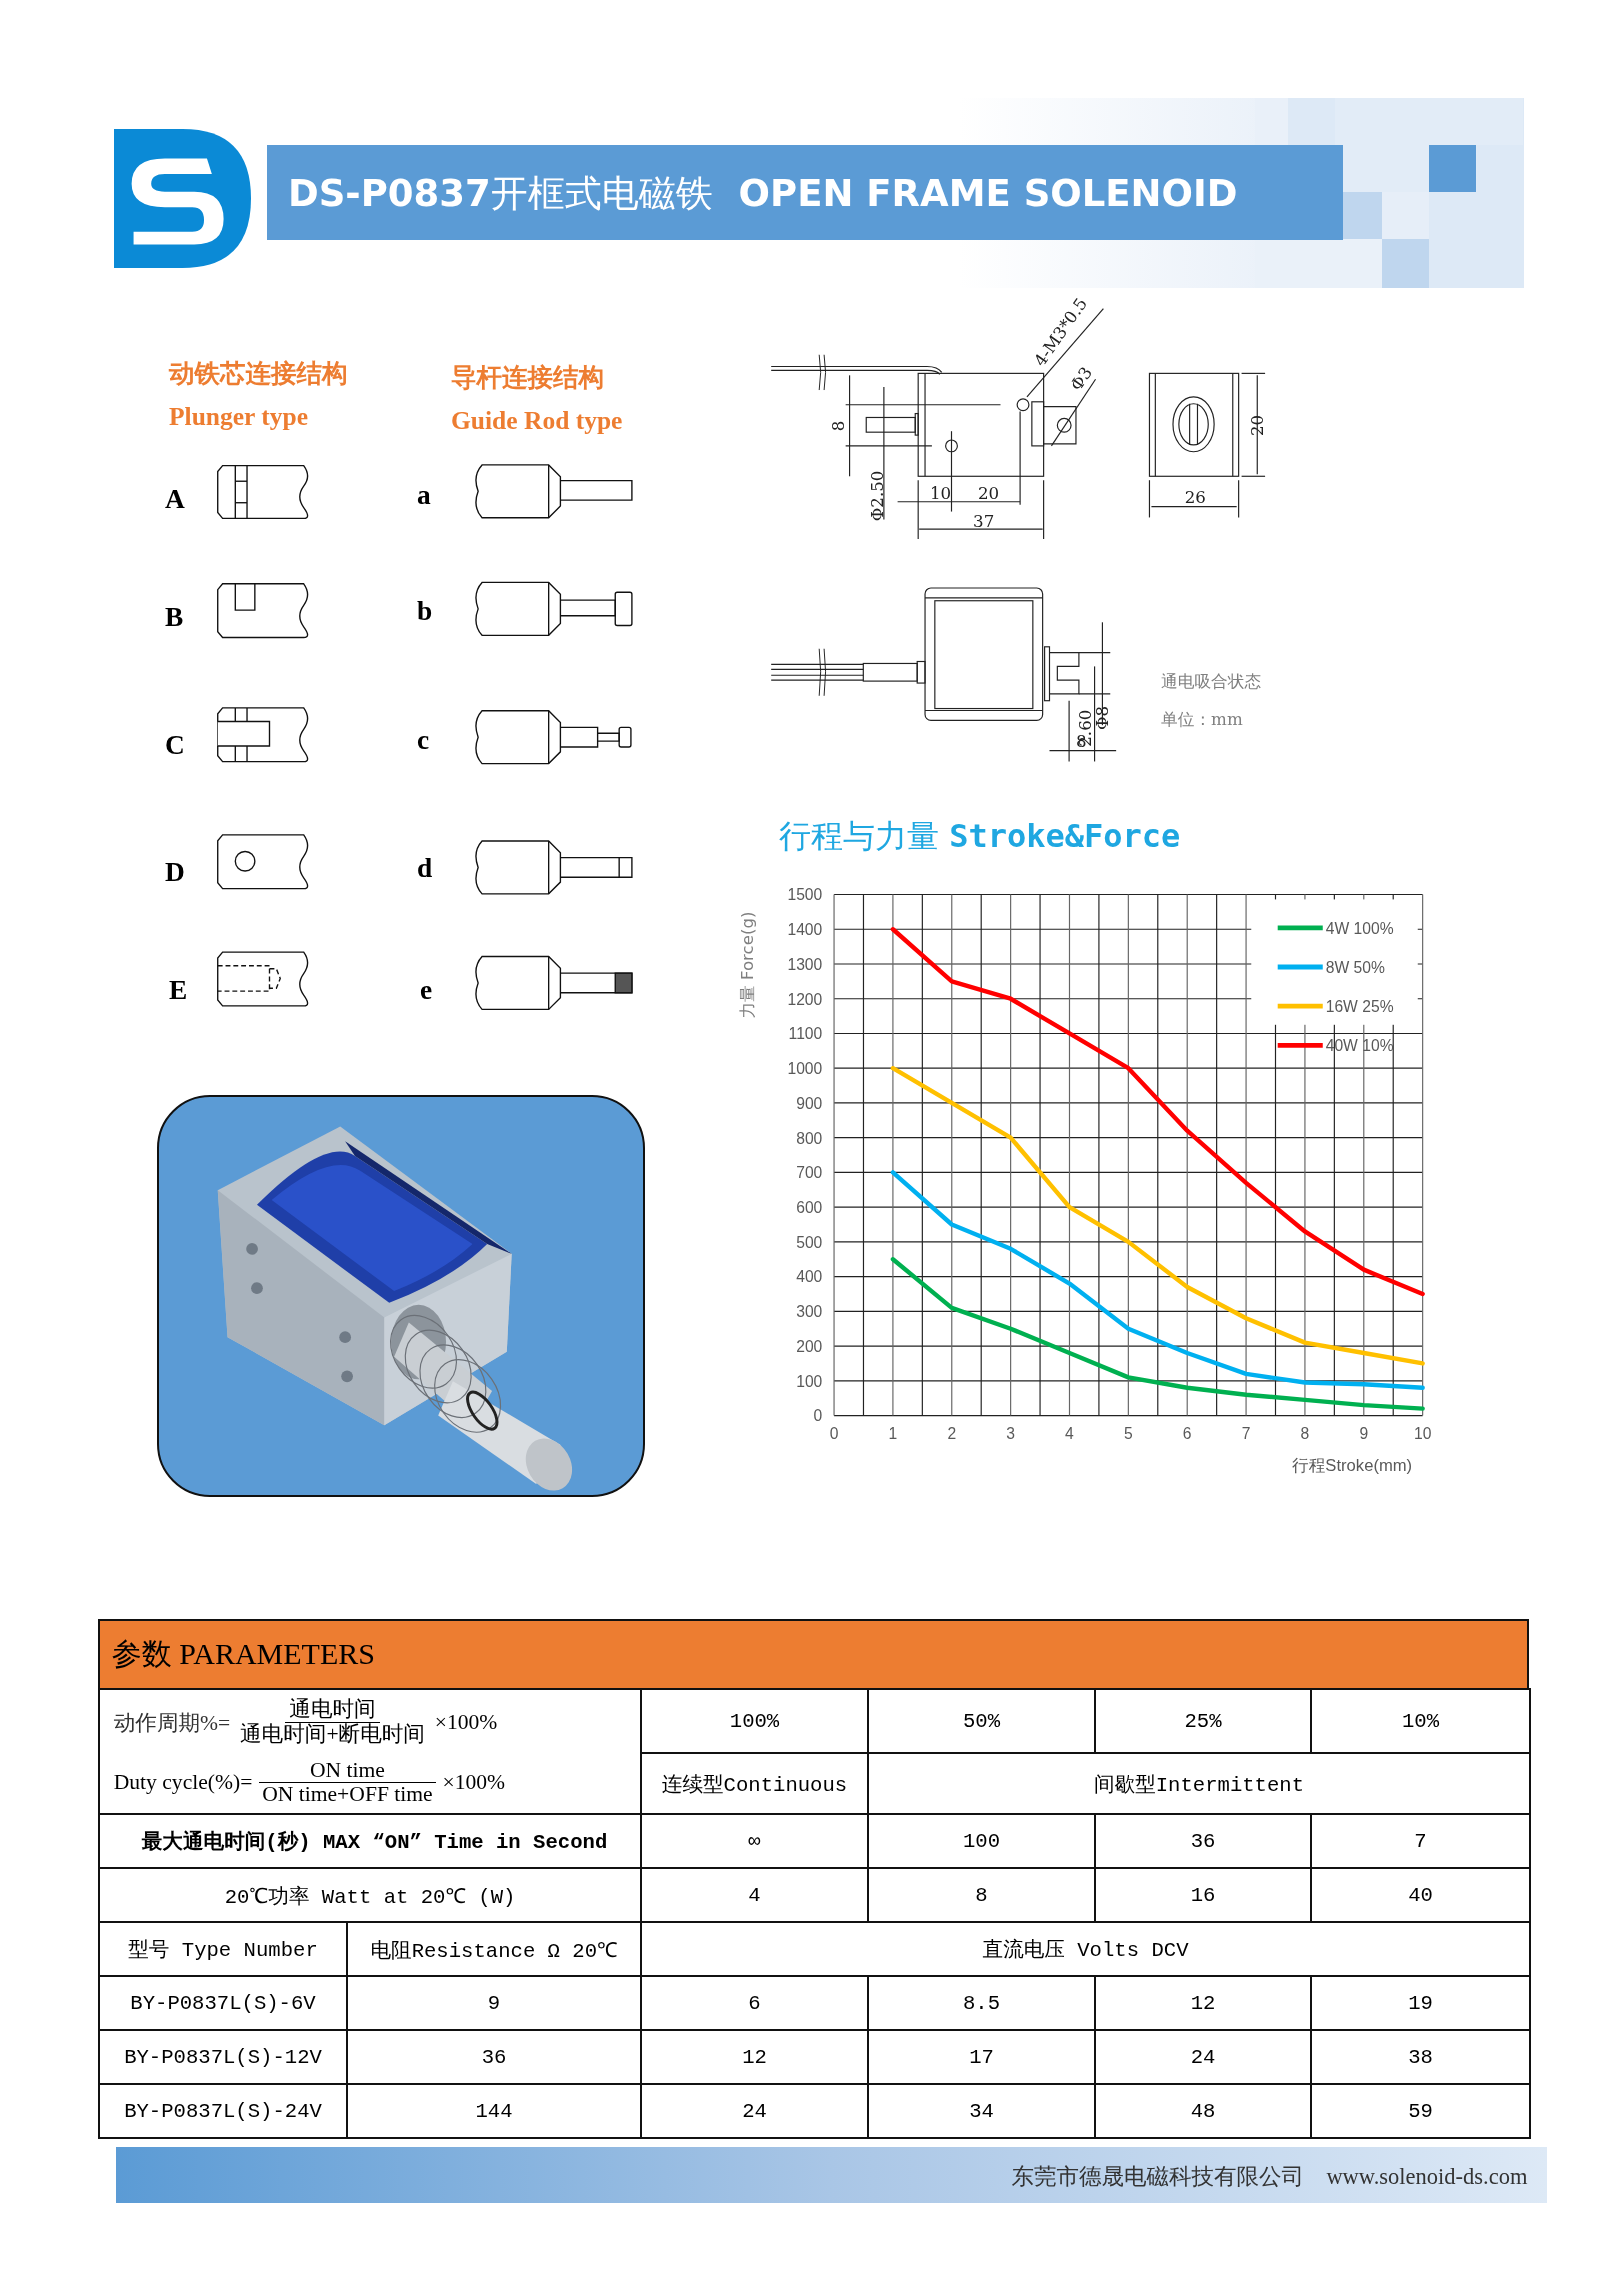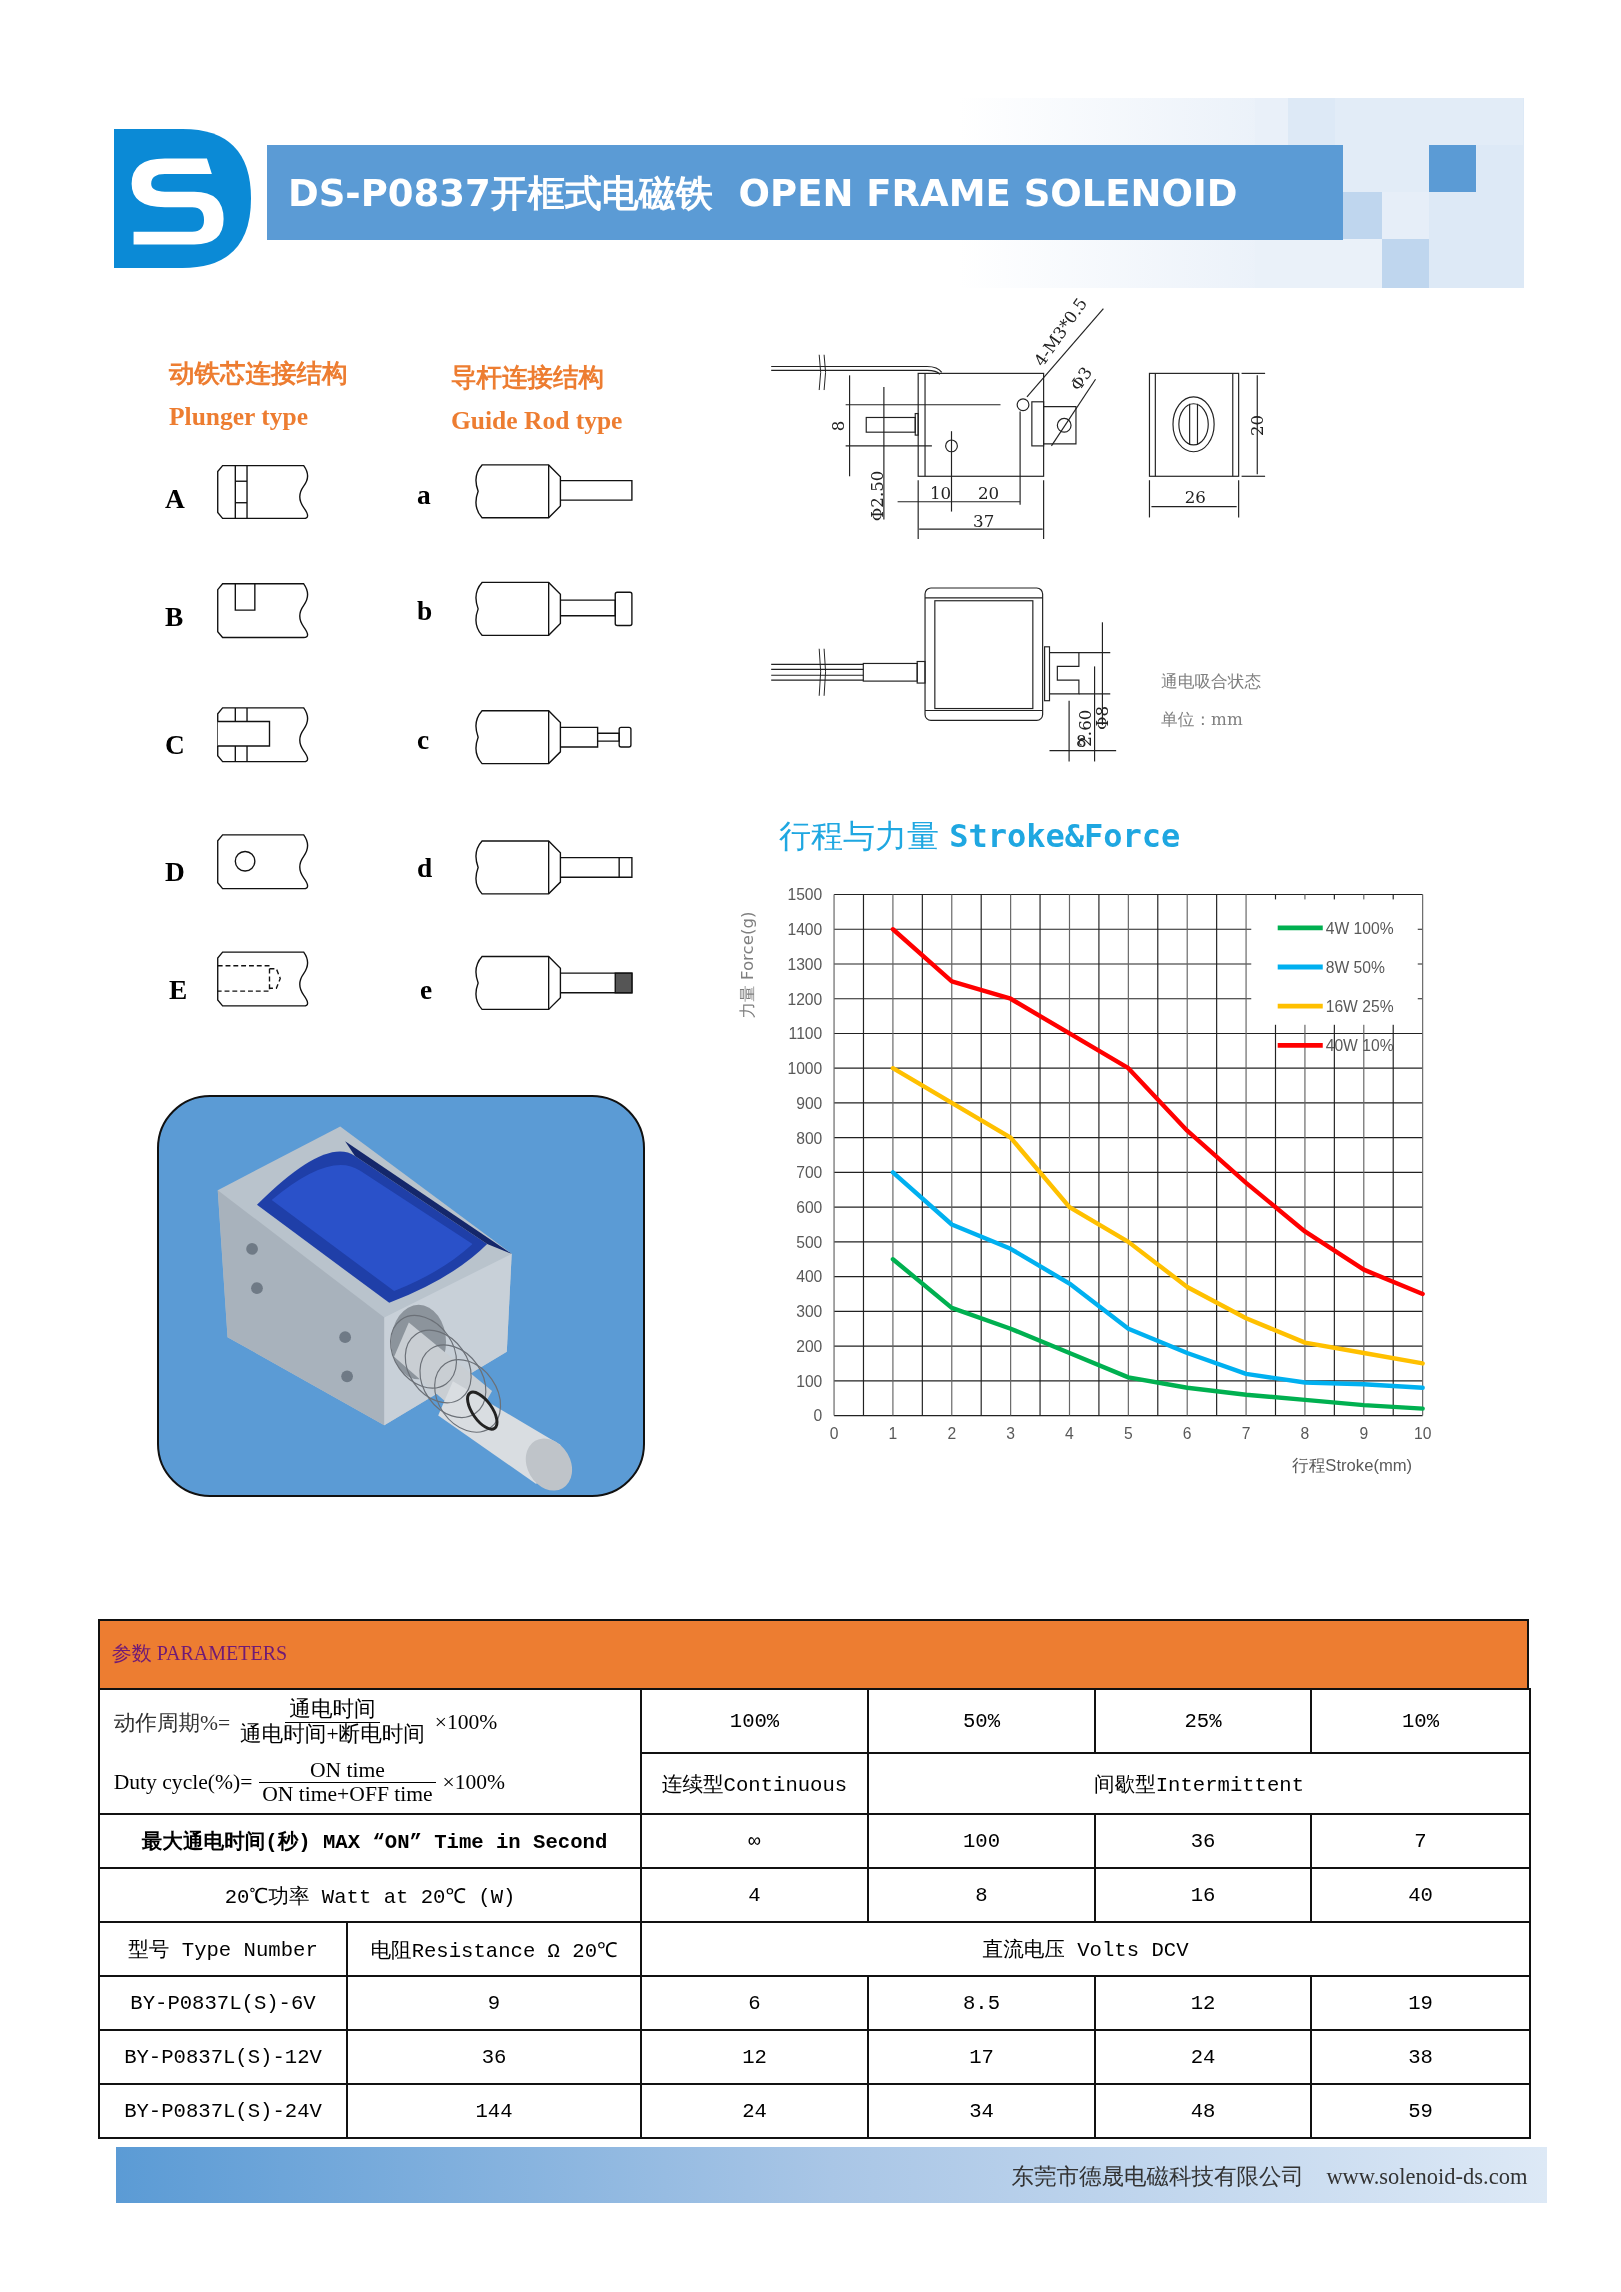--- a/index.html
+++ b/index.html
@@ -4,39 +4,39 @@
 <style>
   html, body { margin:0; padding:0; background:#ffffff; }
   body { width:1621px; height:2293px; position:relative; overflow:hidden; font-family:"DejaVu Sans", sans-serif; color:#000; }
   .abs { position:absolute; }
 
   
   .hdr-fade { left:267px; top:98px; width:1257px; height:190px;
     background:linear-gradient(90deg, rgba(255,255,255,0) 0%, rgba(255,255,255,0) 55%, #e6eef8 85%, #dde9f6 100%); }
   .hdr-bar { left:267px; top:145px; width:1076px; height:95px; background:#5b9bd5; }
   .hdr-title { left:288px; top:169px; font-family:"DejaVu Sans", sans-serif; font-weight:bold; font-size:37px; color:#fff; white-space:nowrap; letter-spacing:0px; }
-  .hdr-title .cn { font-weight:bold; font-family:"DejaVu Serif", serif; }
+  .hdr-title .cn { font-weight:normal; font-family:"DejaVu Serif", serif; }
   .sq { position:absolute; width:47px; height:47px; }
   .logo { left:114px; top:129px; width:137px; height:139px; }
 
   
   .orange-cn { color:#ed7d31; font-size:25.5px; font-weight:bold; font-family:"DejaVu Sans", sans-serif; }
   .orange-en { color:#ed7d31; font-size:25.5px; font-weight:bold; font-family:"Liberation Serif", serif; }
   .typeletter { font-family:"Liberation Serif", serif; font-weight:bold; font-size:27.4px; }
 
   
   .photo { left:157px; top:1095px; width:488px; height:402px; background:#5b9bd5; border:2.9px solid #111; border-radius:53px; box-sizing:border-box; overflow:hidden; }
 
   
   .chart-title { left:739px; top:815px; font-size:32px; color:#1fa7e1; white-space:nowrap;margin-left:40px; }
   .chart-title .en { font-family:"DejaVu Sans Mono", monospace; font-weight:bold; }
 
   
   .ptable-wrap { left:98px; top:1619px; width:1431px; }
-  .ptable-hdr { height:69px; background:#ed7d31; border:2.9px solid #111; border-bottom:none; box-sizing:border-box; color:#701a75; font-family:"Liberation Serif", serif; font-size:20px; line-height:65px; padding-left:11.8px; }
+  .ptable-hdr { height:69px; background:#ed7d31; border:2.9px solid #111; border-bottom:none; box-sizing:border-box; color:#000000; font-family:"Liberation Serif", serif; font-size:30px; line-height:65px; padding-left:11.8px; }
   table.ptable { border-collapse:collapse; width:1431px; table-layout:fixed; font-family:"Liberation Serif", serif; }
   table.ptable td { border:2.5px solid #111; text-align:center; vertical-align:middle; font-size:21.6px; padding:0; }
   table.ptable td.mono { font-family:"Liberation Mono", monospace; font-size:20.6px; }
   .frac { display:inline-flex; flex-direction:column; align-items:center; vertical-align:middle; margin:0 5.9px; }
   .frac .num { border-bottom:1.5px solid #000; padding:0 3.9px; line-height:23.5px; }
   .frac .den { line-height:23.5px; padding:0 3.9px; }
 
   
   .footer { left:116px; top:2147px; width:1431px; height:56px; background:linear-gradient(90deg, #5b9bd5 0%, #a9c6e6 50%, #dde9f6 100%); }
   .footer-text { right:19.6px; top:13.7px; font-family:"Liberation Serif", serif; font-size:22.5px; color:#333; white-space:nowrap; }

